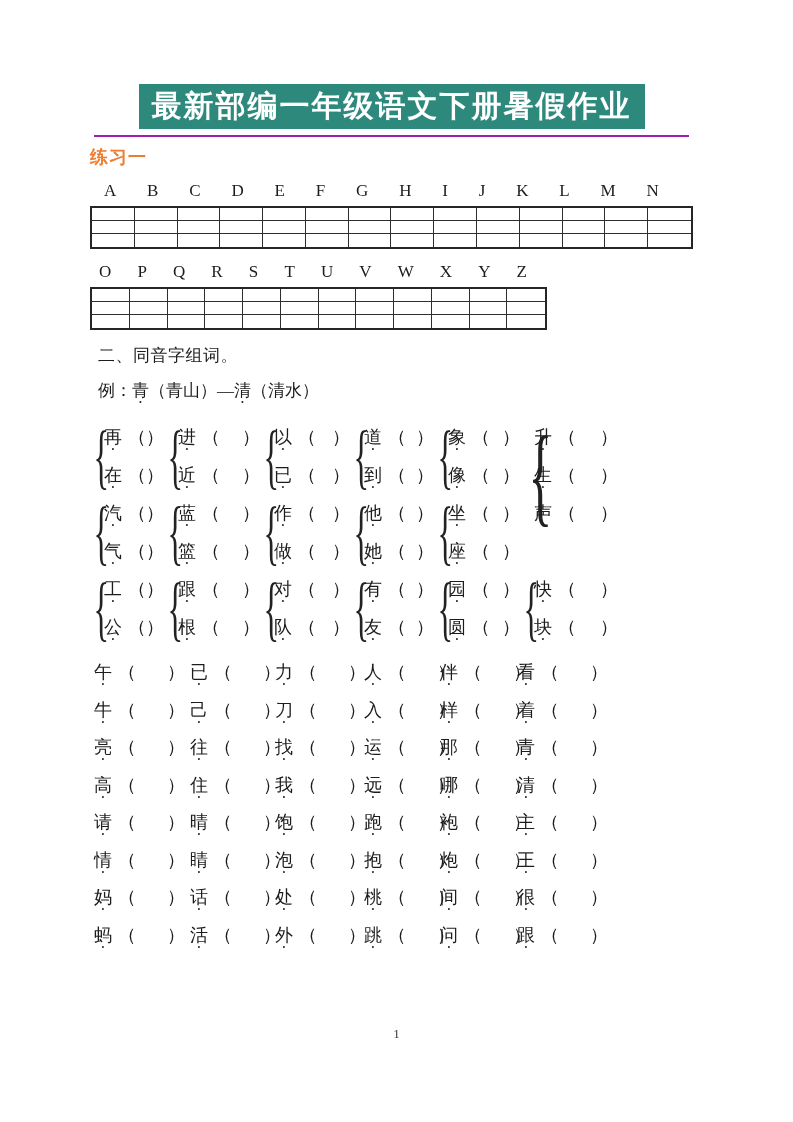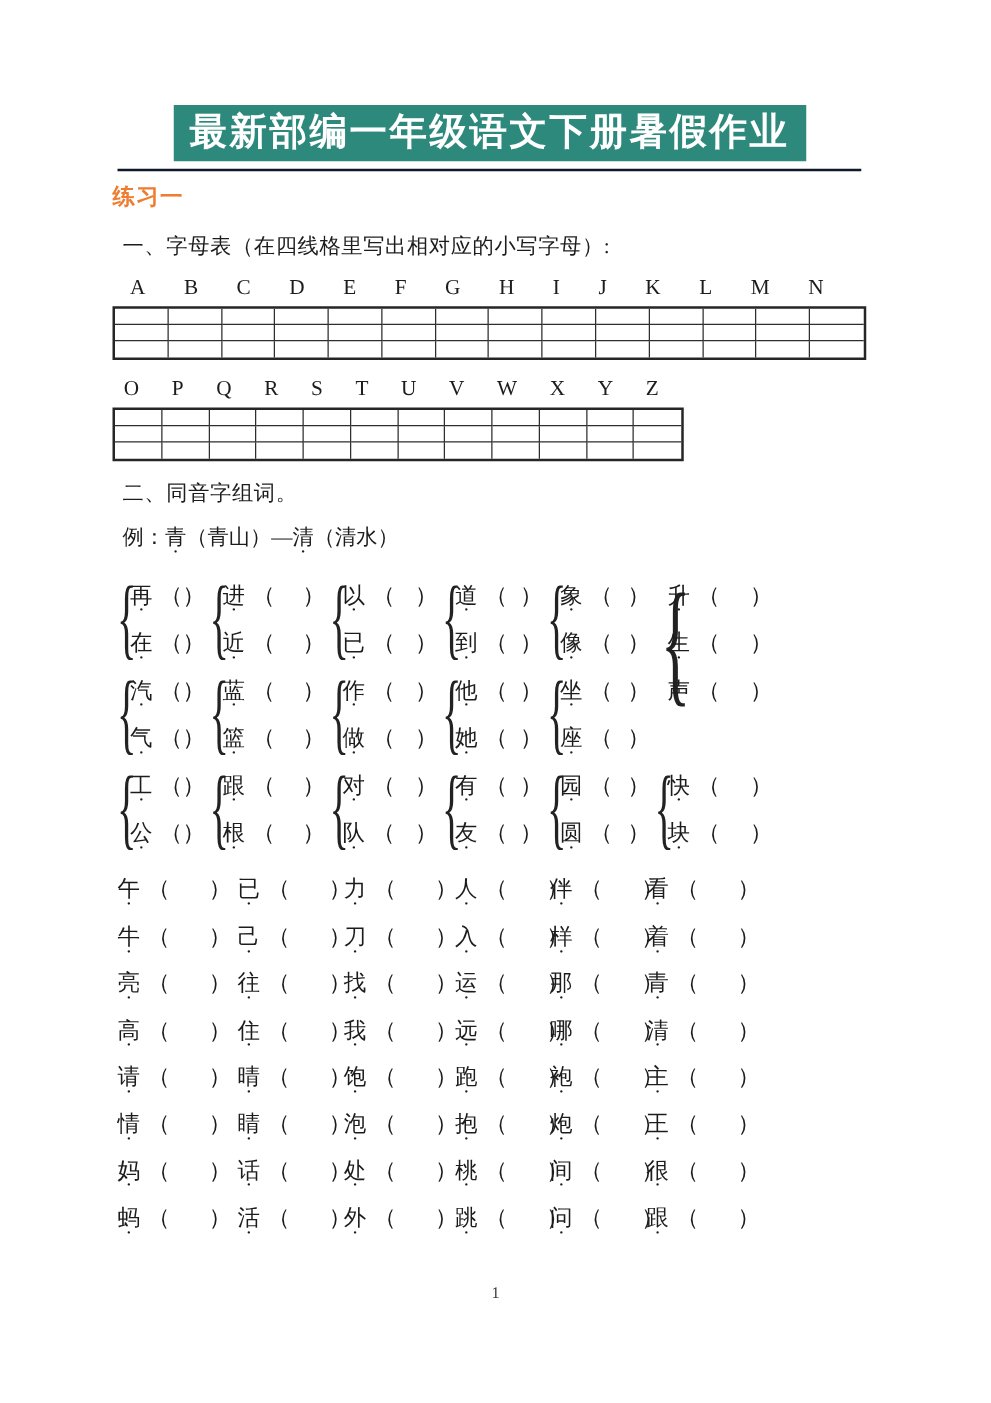--- a/index.html
+++ b/index.html
@@ -3,21 +3,21 @@
 <meta charset="utf-8">
 <style>
   :root { --teal:#2E897D; --orange:#ED7D31; }
   html,body { margin:0; padding:0; }
   body {
     width:793px; height:1122px; background:#ffffff; overflow:hidden;
     font-family:"Liberation Serif","DejaVu Serif",serif; color:#1c1c1c; position:relative;
   }
   .page { padding:84px 100px 0 90px; }
 
-  .title-wrap { text-align:center; border-bottom:2px solid #0f172a; padding-bottom:6px; margin:0 4px; }
+  .title-wrap { text-align:center; border-bottom:2px solid #a21caf; padding-bottom:6px; margin:0 4px; }
   .title-band {
     display:inline-block; background:var(--teal); color:#ffffff;
     font-weight:bold; font-size:30px; letter-spacing:2px; padding:5px 13px; line-height:1.15;
   }
   .subtitle {
     color:var(--orange); font-weight:bold; font-size:18px;
     margin-top:8px; font-family:"Liberation Sans","DejaVu Sans",sans-serif; letter-spacing:1px;
   }
   .sec-heading { font-size:17px; margin-top:14px; padding-left:8px; letter-spacing:0.5px; }
   .h1 { margin-top:16px; }
@@ -64,21 +64,20 @@
 <body>
 
 <div class="page">
 
   <div class="title-wrap">
     <div class="title-band">最新部编一年级语文下册暑假作业</div>
   </div>
 
   <div class="subtitle">练习一</div>
 
-  <div class="sec-heading h1">一、字母表（在四线格里写出相对应的小写字母）:</div>
 
   <div class="lrow lrow1" id="lrow1">
       <span class="letter">A</span>
       <span class="letter">B</span>
       <span class="letter">C</span>
       <span class="letter">D</span>
       <span class="letter">E</span>
       <span class="letter">F</span>
       <span class="letter">G</span>
       <span class="letter">H</span>

